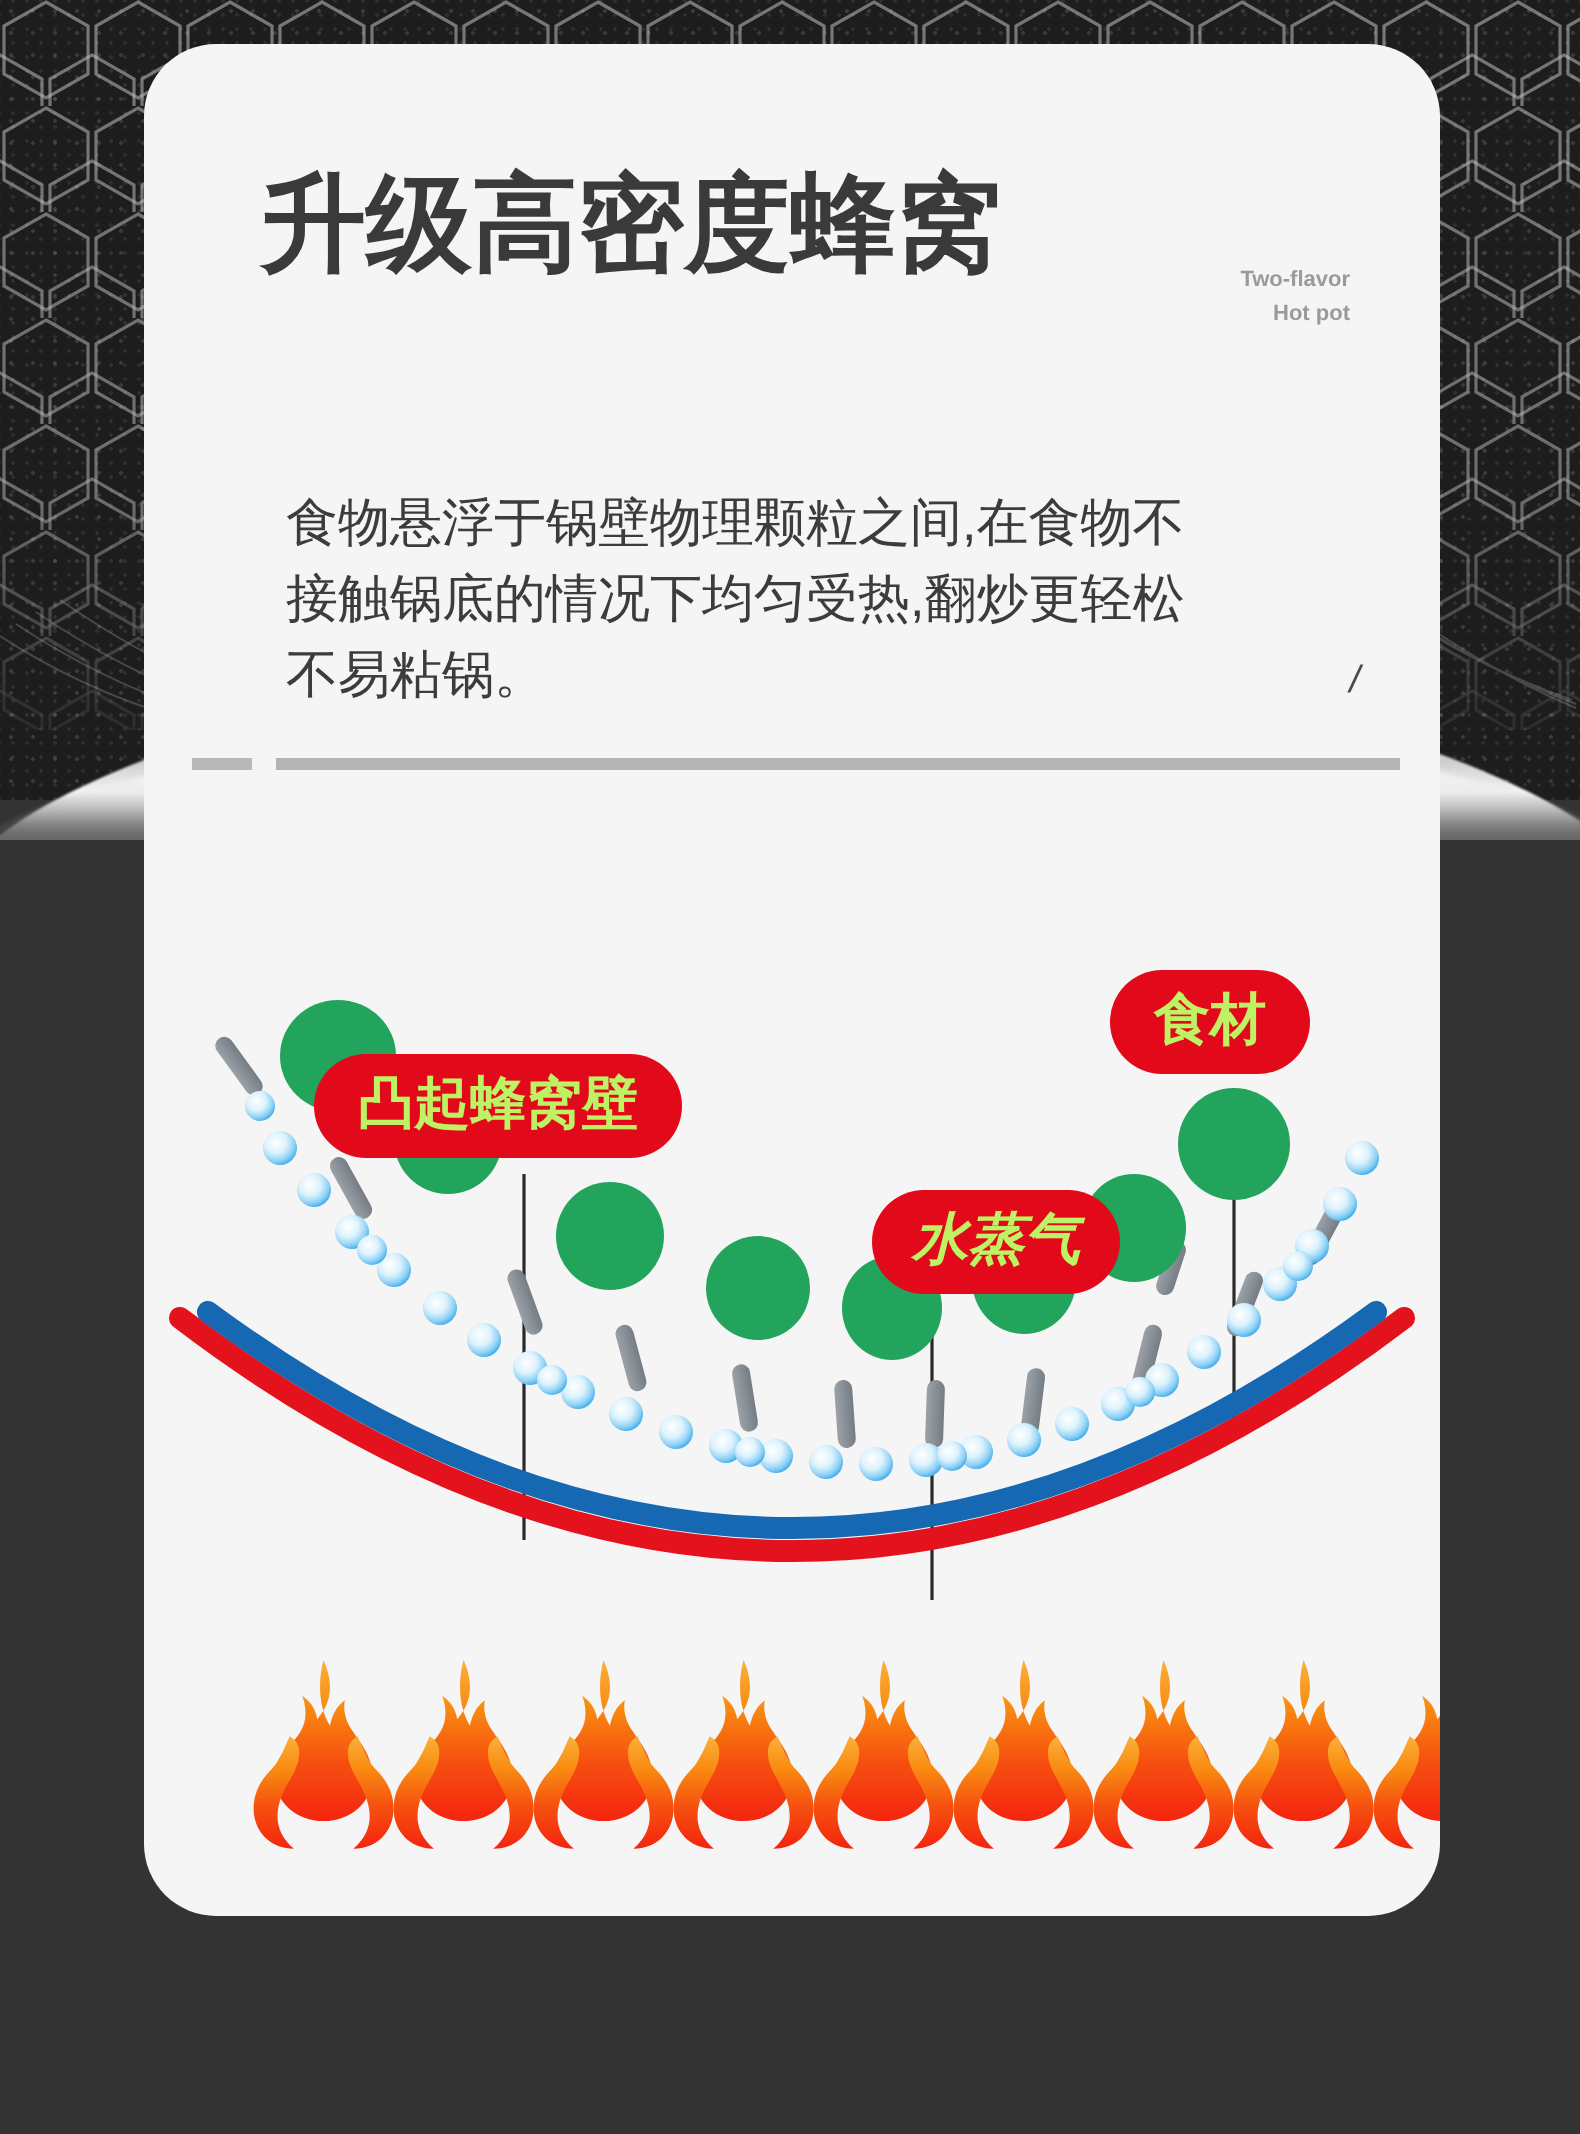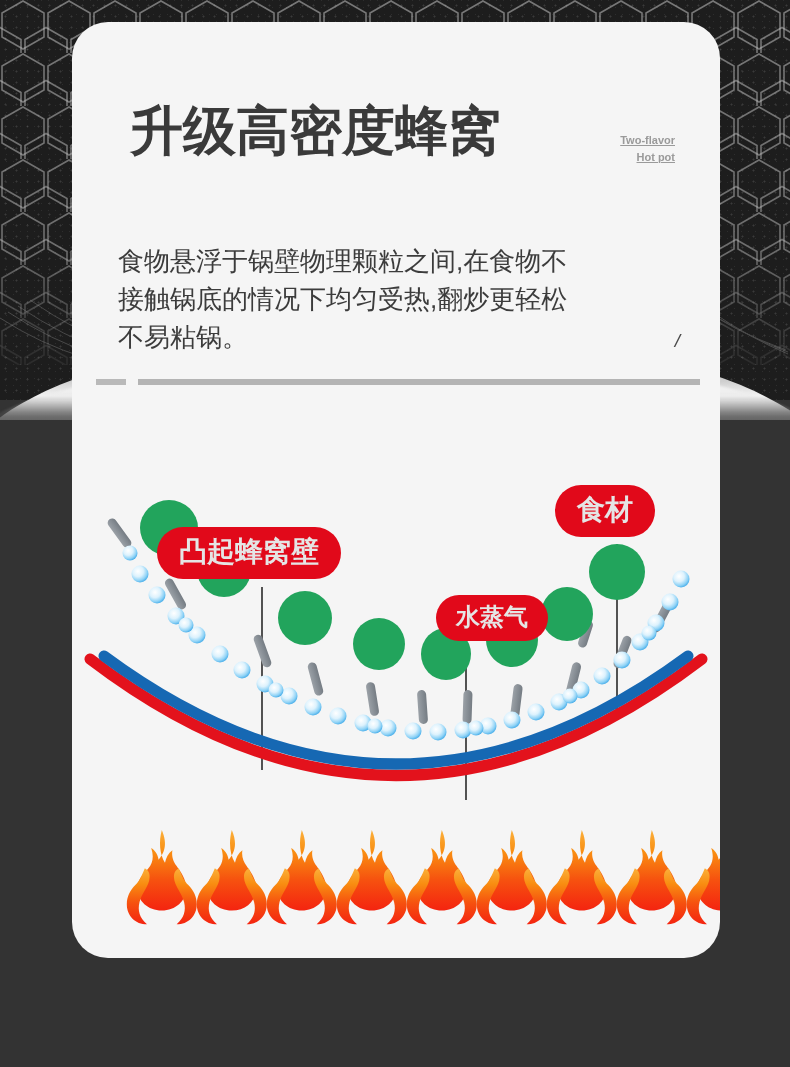--- a/index.html
+++ b/index.html
@@ -92,47 +92,46 @@
     height: 936px;
     background: #f5f5f5;
     border-radius: 36px;
     overflow: hidden;
   }
 
   
   .headline {
     position: absolute;
     left: 58px;
-    top: 78px;
+    top: 60px;
     width: 500px;
     color: #3a3a3a;
     font-size: 53px;
     font-weight: bold;
     line-height: 1.17;
     letter-spacing: 0px;
     white-space: nowrap;
   }
   .headline .line2 { display: block; }
 
   .corner-en {
     position: absolute;
     right: 45px;
     top: 110px;
     width: 120px;
     text-align: right;
     color: #9a9a9a;
     font-size: 11px;
     font-weight: bold;
     line-height: 1.55;
-    text-decoration: underline;
   }
 
   .body-copy {
     position: absolute;
-    left: 46px;
+    left: 71px;
     top: 220px;
     width: 470px;
     color: #3c3c3c;
     font-size: 26px;
     line-height: 1.47;
     letter-spacing: 0px;
   }
 
   .slash-mark {
     position: absolute;
@@ -175,37 +174,38 @@
   }
   #diagram svg { display: block; }
 
   
   .badge {
     position: absolute;
     display: flex;
     align-items: center;
     justify-content: center;
     background: #e1091a;
-    color: #e5e5e5;
+    color: #bef264;
     font-weight: bold;
     border-radius: 999px;
     white-space: nowrap;
     box-sizing: border-box;
   }
   .badge-honeycomb {
     left: 85px;
     top: 105px;
     padding: 6px 22px 8px 22px;
     font-size: 28px;
   }
   .badge-vapor {
     left: 364px;
     top: 173px;
     padding: 6px 20px 8px 20px;
-    font-size: 24px;
+    font-size: 28px;
+    font-style: italic;
   }
   .badge-food {
     left: 483px;
     top: 63px;
     padding: 6px 22px 8px 22px;
     font-size: 28px;
   }
 </style>
 </head>
 <body>

